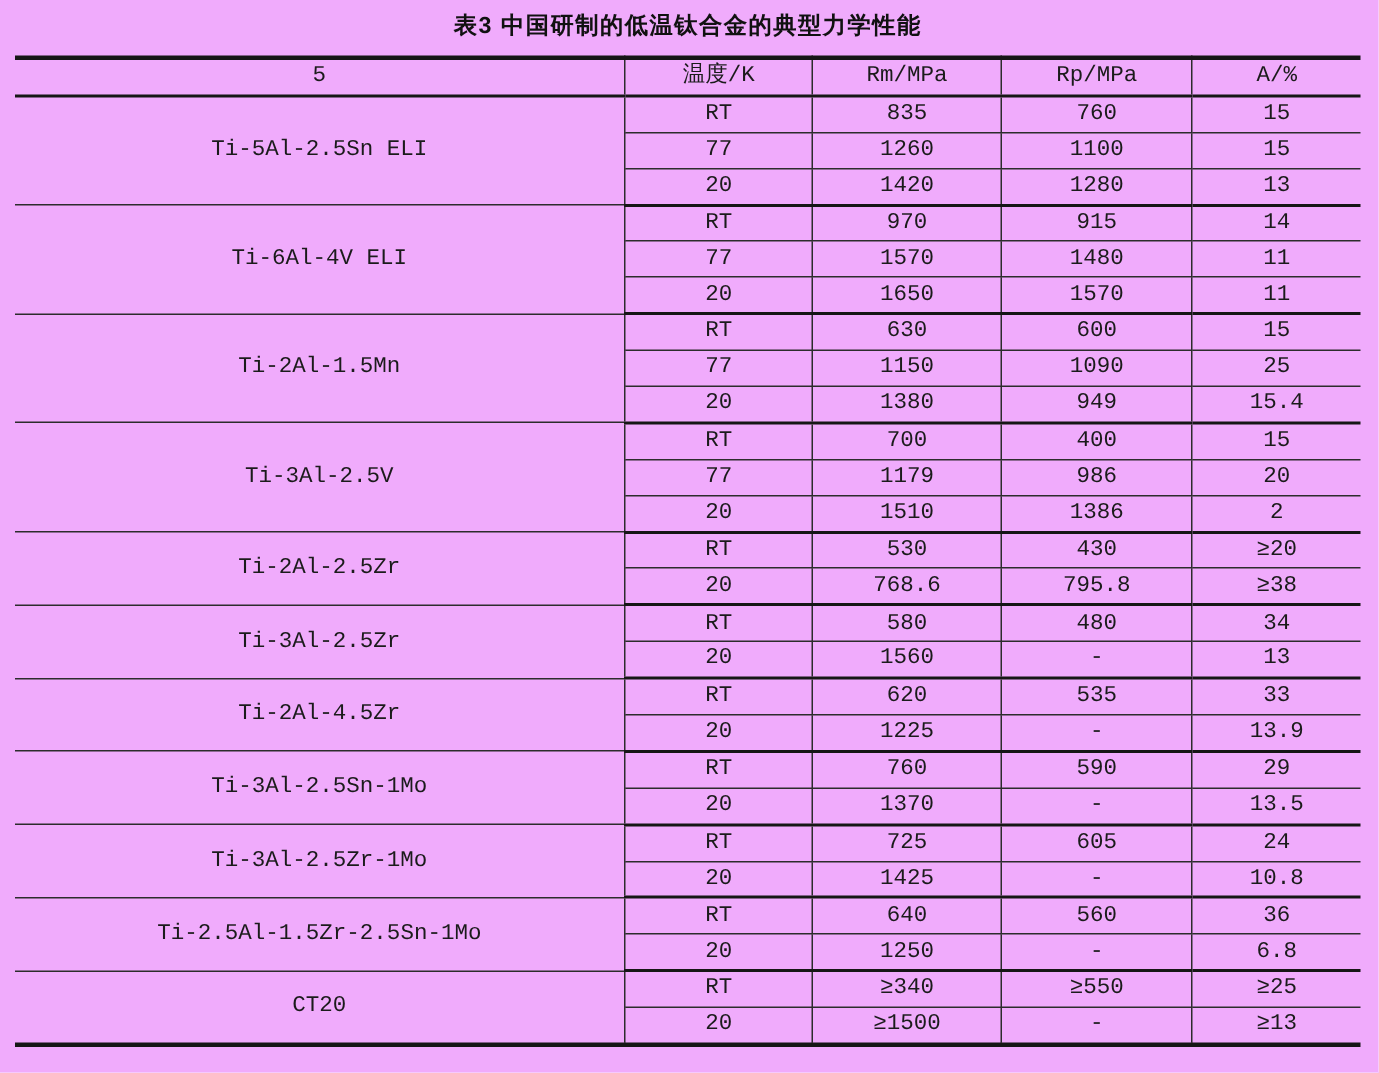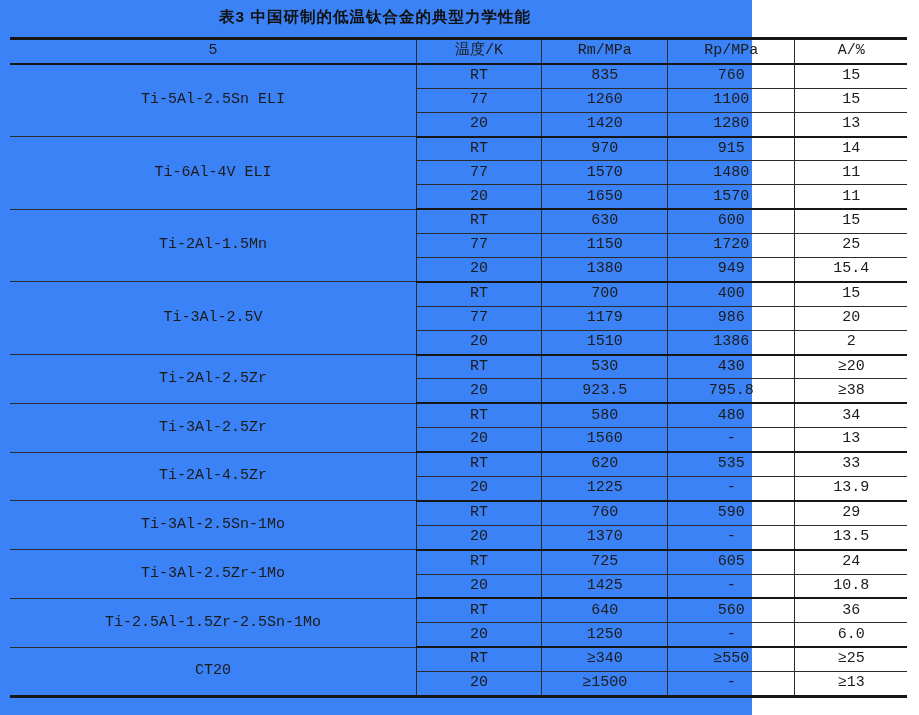--- a/index.html
+++ b/index.html
@@ -2,23 +2,23 @@
 <html><head>
 <meta charset="utf-8">
 <style>
   html, body {
     margin: 0;
     padding: 0;
     background: #ffffff;
     width: 919px;
   }
   .page {
-    width: 752px;
+    width: 919px;
     height: 715px;
-    background: #3b82f6;
+    background: #f0abfc;
     box-sizing: border-box;
     padding: 7px 12px 0 10px;
     font-family: "Liberation Mono", "DejaVu Sans Mono", monospace;
     color: #1b1b1b;
   }
   .caption {
     text-align: center;
     font-family: "Liberation Sans", "DejaVu Sans", sans-serif;
     font-weight: bold;
     font-size: 15.5px;
@@ -119,21 +119,21 @@
         <tr>
           <td rowspan="3" class="alloy-cell">Ti-2Al-1.5Mn</td>
           <td>RT</td>
           <td>630</td>
           <td>600</td>
           <td>15</td>
         </tr>
         <tr>
           <td>77</td>
           <td>1150</td>
-          <td>1720</td>
+          <td>1090</td>
           <td>25</td>
         </tr>
         <tr class="group-end">
           <td>20</td>
           <td>1380</td>
           <td>949</td>
           <td>15.4</td>
         </tr>
         <tr>
           <td rowspan="3" class="alloy-cell">Ti-3Al-2.5V</td>
@@ -156,21 +156,21 @@
         </tr>
         <tr>
           <td rowspan="2" class="alloy-cell">Ti-2Al-2.5Zr</td>
           <td>RT</td>
           <td>530</td>
           <td>430</td>
           <td>≥20</td>
         </tr>
         <tr class="group-end">
           <td>20</td>
-          <td>923.5</td>
+          <td>768.6</td>
           <td>795.8</td>
           <td>≥38</td>
         </tr>
         <tr>
           <td rowspan="2" class="alloy-cell">Ti-3Al-2.5Zr</td>
           <td>RT</td>
           <td>580</td>
           <td>480</td>
           <td>34</td>
         </tr>
@@ -223,21 +223,21 @@
           <td rowspan="2" class="alloy-cell">Ti-2.5Al-1.5Zr-2.5Sn-1Mo</td>
           <td>RT</td>
           <td>640</td>
           <td>560</td>
           <td>36</td>
         </tr>
         <tr class="group-end">
           <td>20</td>
           <td>1250</td>
           <td>-</td>
-          <td>6.0</td>
+          <td>6.8</td>
         </tr>
         <tr>
           <td rowspan="2" class="alloy-cell">CT20</td>
           <td>RT</td>
           <td>≥340</td>
           <td>≥550</td>
           <td>≥25</td>
         </tr>
         <tr class="group-end">
           <td>20</td>

